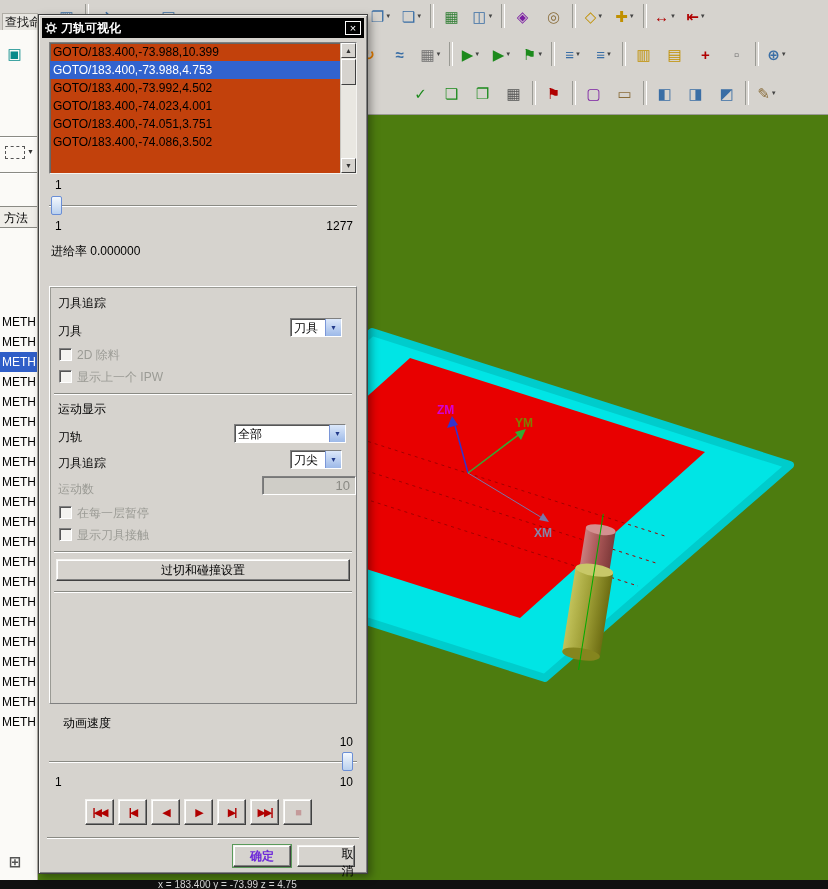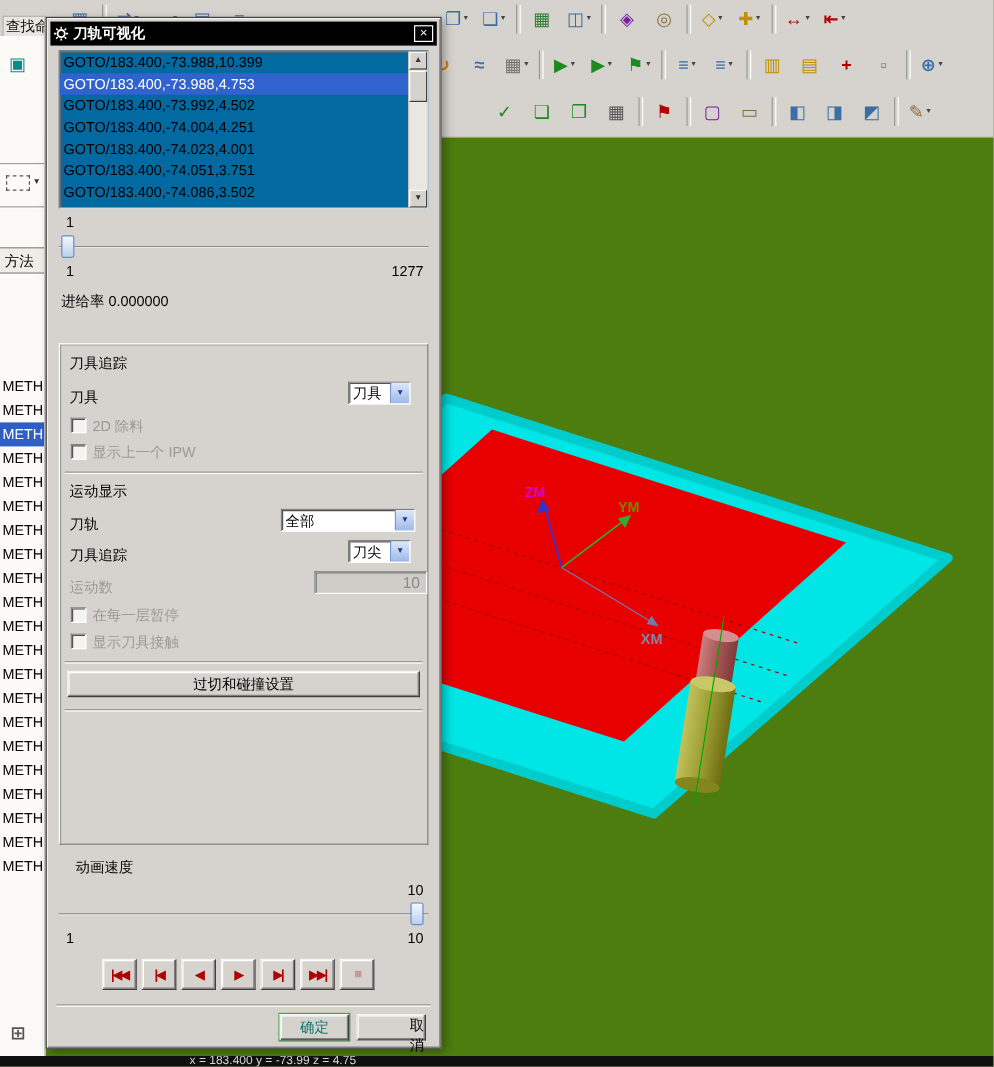--- a/index.html
+++ b/index.html
@@ -31,21 +31,21 @@
   
   .statusbar { position:absolute; left:0; bottom:0; width:828px; height:9px; background:#101010; z-index:4; overflow:hidden; }
   .statusbar span { position:absolute; left:158px; top:0; color:#d8d8d8; font-size:10px; line-height:10px; white-space:nowrap; }
 
   
   .dialog { position:absolute; left:38px; top:14px; width:330px; height:860px; background:#d6d3ce; border:1px solid #404040; box-shadow:inset 1px 1px 0 #f4f3f0, inset -1px -1px 0 #808080, 3px 3px 8px rgba(0,0,0,.35); z-index:10; }
   .titlebar { position:absolute; left:3px; top:3px; right:3px; height:20px; background:#000; color:#fff; display:flex; align-items:center; padding:0 3px; }
   .titlebar .ttl { flex:1; font-size:12px; font-weight:bold; margin-left:4px; white-space:nowrap; overflow:hidden; }
   .closebtn { width:16px; height:14px; border:1px solid #fff; color:#fff; font-size:11px; line-height:12px; text-align:center; background:#000; }
 
-  .glist { position:absolute; left:10px; top:27px; width:308px; height:132px; background:#0369a1; border:1px solid; border-color:#808080 #f4f3f0 #f4f3f0 #808080; box-shadow:inset 1px 1px 0 #666; overflow:hidden; }
+  .glist { position:absolute; left:10px; top:27px; width:308px; height:132px; background:#c2410c; border:1px solid; border-color:#808080 #f4f3f0 #f4f3f0 #808080; box-shadow:inset 1px 1px 0 #666; overflow:hidden; }
   .grow { height:18px; line-height:18px; font-size:12px; padding-left:3px; white-space:nowrap; overflow:hidden; color:#000; width:calc(100% - 16px); }
   .grow.selected { background:#3163ce; color:#fff; }
   .sb { position:absolute; top:0; right:0; bottom:0; width:16px; background:#e9e7e1; border-left:1px solid #c8c5bf; }
   .sb-btn { position:absolute; left:0; width:15px; height:15px; font-size:7px; display:flex; align-items:center; justify-content:center; background:#d6d3ce; border:1px solid; border-color:#fff #404040 #404040 #fff; color:#333; }
   .sb-btn.up { top:0; } .sb-btn.down { bottom:0; }
   .sb-thumb { position:absolute; left:0; top:16px; width:15px; height:26px; background:#d6d3ce; border:1px solid; border-color:#fff #404040 #404040 #fff; }
 
   .lbl { position:absolute; font-size:12px; color:#000; white-space:nowrap; }
   .dis { color:#9b9b95; }
 
@@ -62,21 +62,21 @@
   .chk { display:inline-block; width:13px; height:13px; background:#f4f3f0; border:1px solid; border-color:#808080 #fff #fff #808080; box-shadow:inset 1px 1px 0 #555; vertical-align:-2px; margin-right:5px; }
   .chkrow { position:absolute; font-size:12px; white-space:nowrap; }
 
   .combo { position:absolute; height:19px; display:flex; background:#fff; border:1px solid; border-color:#808080 #fff #fff #808080; box-shadow:inset 1px 1px 0 #555; }
   .cval { flex:1; font-size:12px; padding:1px 2px 0 3px; overflow:hidden; white-space:nowrap; color:#000; }
   .cbtn { width:16px; background:linear-gradient(#dce8fa,#9db9e8); border-left:1px solid #7a96d8; font-size:7px; color:#223a8a; display:flex; align-items:center; justify-content:center; }
 
   .numin { position:absolute; background:#cfcdc7; border:1px solid; border-color:#808080 #fff #fff #808080; box-shadow:inset 1px 1px 0 #777; text-align:right; padding:1px 5px 0 0; color:#8a8a84; font-size:13px; }
 
   .btn95 { background:#d6d3ce; border:1px solid; border-color:#f4f3f0 #404040 #404040 #f4f3f0; box-shadow:inset -1px -1px 0 #808080, inset 1px 1px 0 #fff; font-size:12px; text-align:center; color:#000; font-family:inherit; }
-  .okbtn { color:#0f766e; font-weight:normal; box-shadow:inset -1px -1px 0 #808080, inset 1px 1px 0 #fff, 0 0 0 1px #5a9a5a; }
+  .okbtn { color:#6d28d9; font-weight:bold; box-shadow:inset -1px -1px 0 #808080, inset 1px 1px 0 #fff, 0 0 0 1px #5a9a5a; }
 
   .pbrow { position:absolute; left:46px; top:784px; display:flex; gap:4px; }
   .pb { width:29px; height:26px; display:flex; align-items:center; justify-content:center; }
   .pb .g { font-size:11px; font-weight:bold; letter-spacing:-2px; }
 </style>
 </head>
 <body>
 
 <div class="toolbar">
   <div class="searchlabel">查找命</div>
@@ -376,21 +376,20 @@
   <div class="glist">
 
     <div class="sb">
       <div class="sb-btn up">▲</div>
       <div class="sb-thumb"></div>
       <div class="sb-btn down">▼</div>
     </div>
   <div class="grow"><span>GOTO/183.400,-73.988,10.399</span></div>
       <div class="grow selected"><span>GOTO/183.400,-73.988,4.753</span></div>
       <div class="grow"><span>GOTO/183.400,-73.992,4.502</span></div>
-      <div class="grow"><span>GOTO/183.400,-74.004,4.251</span></div>
       <div class="grow"><span>GOTO/183.400,-74.023,4.001</span></div>
       <div class="grow"><span>GOTO/183.400,-74.051,3.751</span></div>
       <div class="grow"><span>GOTO/183.400,-74.086,3.502</span></div>
     </div>
 
   <span class="lbl" style="left:16px; top:163px;">1</span>
   <div class="slider" style="left:10px; top:180px; width:308px;">
     <div class="strack"></div>
     <div class="sthumb" style="left:2px;"></div>
   </div>

